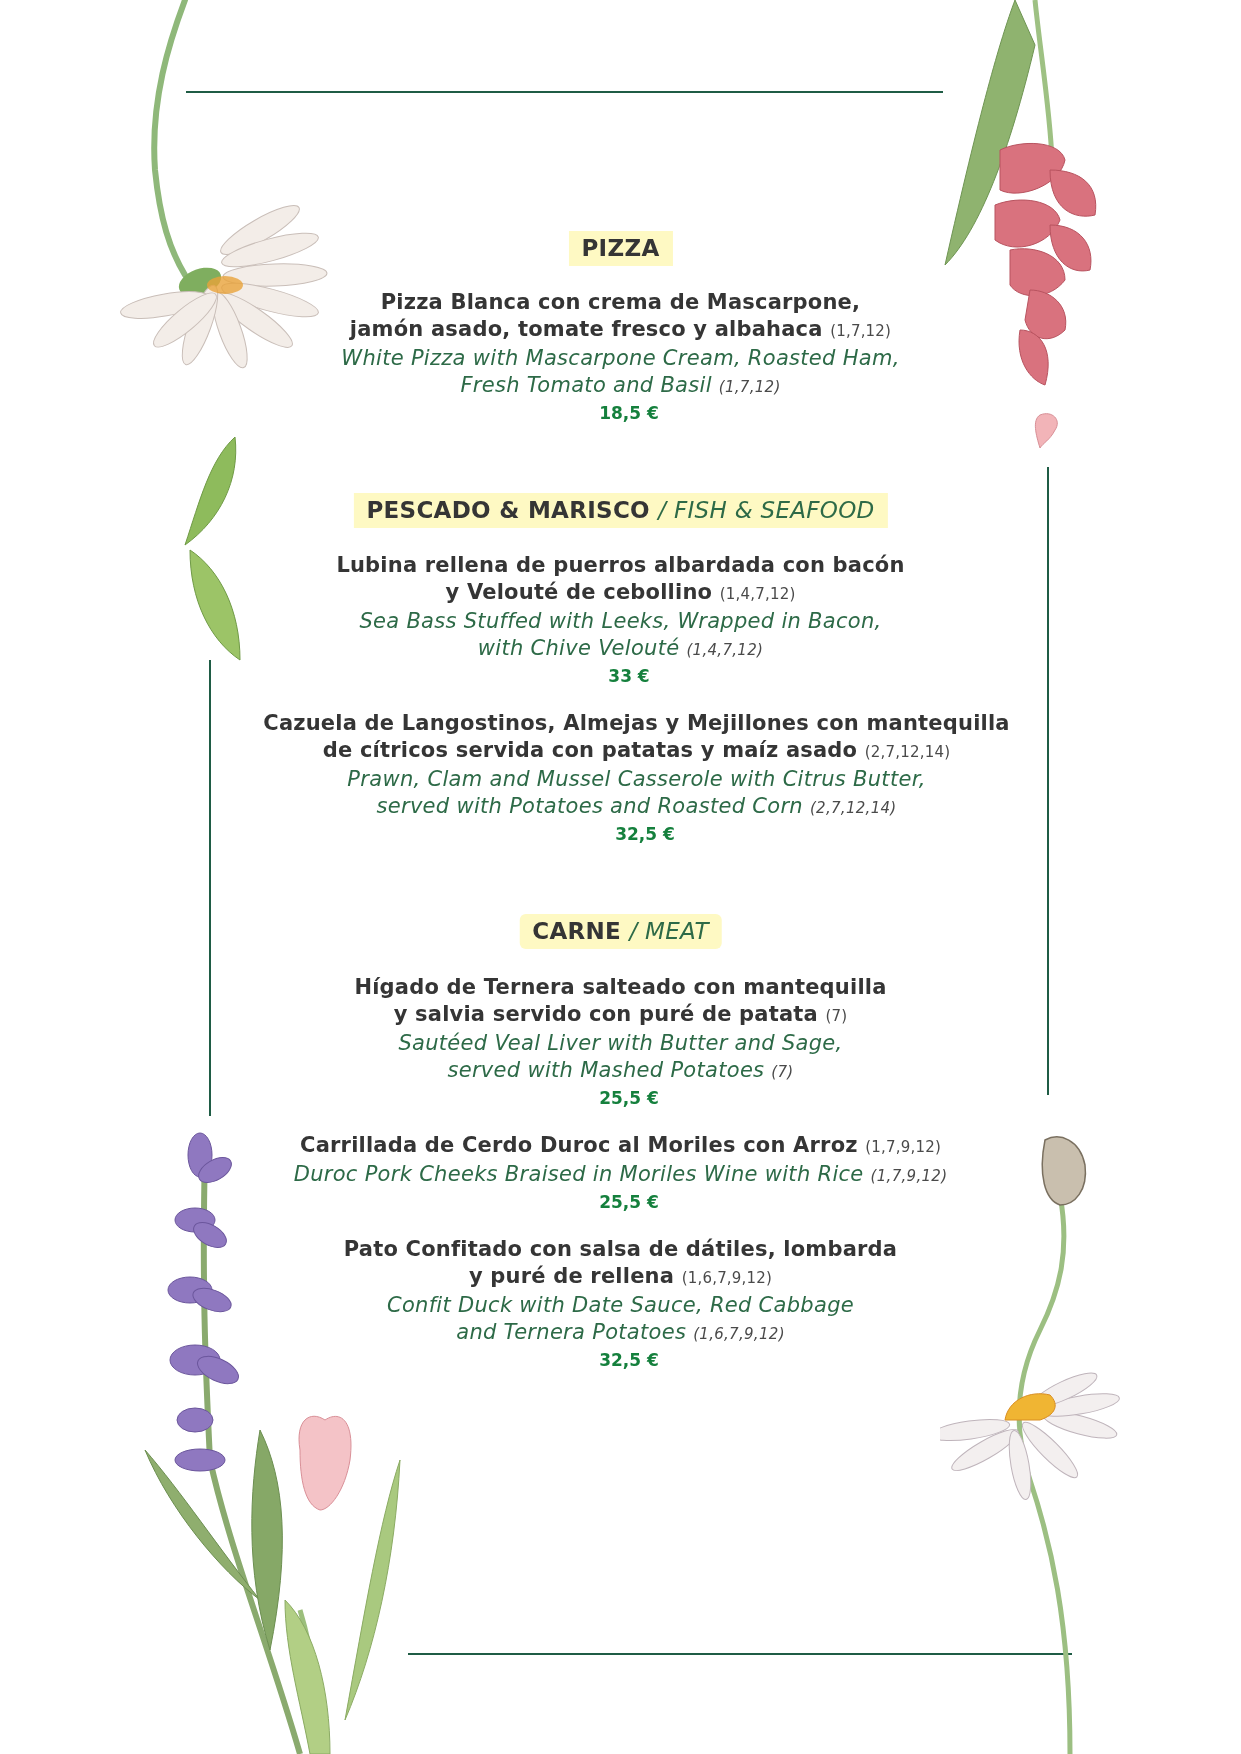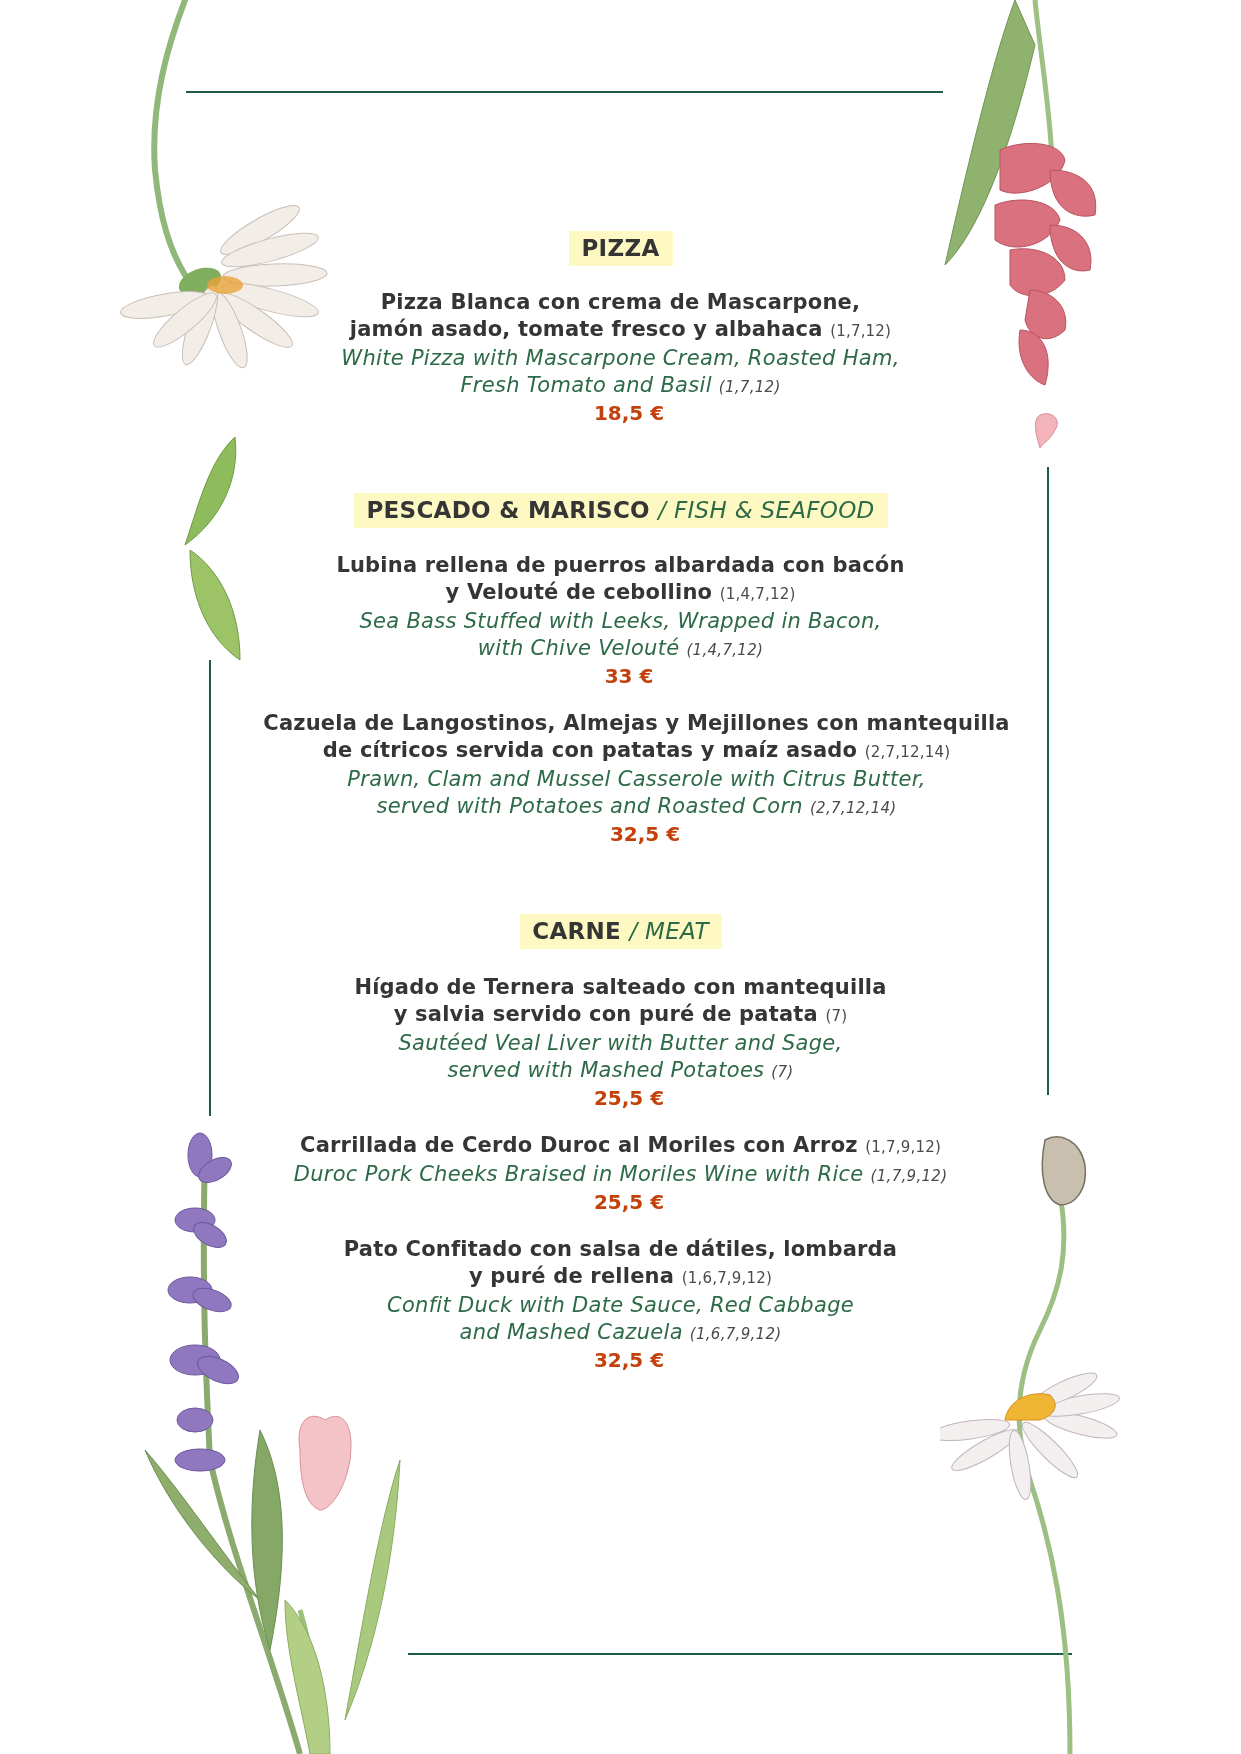--- a/index.html
+++ b/index.html
@@ -17,21 +17,21 @@
     position:absolute; left:50%; transform:translateX(-50%);
     background:#fef9c3; padding:4px 13px 5px 13px; white-space:nowrap;
     font-size:23px; font-weight:bold; color:#353535; letter-spacing:0.3px;
   }
   .section-title .en { font-weight:normal; font-style:italic; color:#2d6a47; }
 
   .dish { position:absolute; left:0; width:1241px; text-align:center; }
   .dish .es { font-size:21px; font-weight:bold; color:#353535; line-height:27px; letter-spacing:0.2px; }
   .dish .en { font-size:21px; font-style:italic; color:#2d6a47; line-height:27px; letter-spacing:0.3px; }
   .dish .al { font-size:15px; font-weight:normal; color:#4a4a4a; }
-  .dish .price { font-size:20px; font-weight:bold; color:#c2410c; line-height:24px;margin-left:17px; }
+  .dish .price { font-size:17px; font-weight:bold; color:#15803d; line-height:24px;margin-left:17px; }
 
   .deco { position:absolute; }
 </style>
 </head>
 <body>
 
 <div class="frame-line h-top"></div>
 <div class="frame-line v-left"></div>
 <div class="frame-line v-right"></div>
 <div class="frame-line h-bottom"></div>
@@ -132,37 +132,37 @@
     <div class="price">33 €</div>
   </div>
   <div class="dish" style="top:710px;padding-left:32px;">
     <div class="es"><span>Cazuela de Langostinos, Almejas y Mejillones con mantequilla</span></div>
     <div class="es"><span>de cítricos servida con patatas y maíz asado</span> <span class="al">(2,7,12,14)</span></div>
     <div class="en"><span>Prawn, Clam and Mussel Casserole with Citrus Butter,</span></div>
     <div class="en"><span>served with Potatoes and Roasted Corn</span> <span class="al">(2,7,12,14)</span></div>
     <div class="price">32,5 €</div>
   </div>
 
-  <div class="section-title" style="top:914px;">
+  <div class="section-title" style="top:914px;border-radius:6px;">
     <span>CARNE</span>
     <span class="en">/ MEAT</span>
   </div>
   <div class="dish" style="top:974px;">
     <div class="es"><span>Hígado de Ternera salteado con mantequilla</span></div>
     <div class="es"><span>y salvia servido con puré de patata</span> <span class="al">(7)</span></div>
     <div class="en"><span>Sautéed Veal Liver with Butter and Sage,</span></div>
     <div class="en"><span>served with Mashed Potatoes</span> <span class="al">(7)</span></div>
     <div class="price">25,5 €</div>
   </div>
   <div class="dish" style="top:1132px;">
     <div class="es"><span>Carrillada de Cerdo Duroc al Moriles con Arroz</span> <span class="al">(1,7,9,12)</span></div>
     <div class="en"><span>Duroc Pork Cheeks Braised in Moriles Wine with Rice</span> <span class="al">(1,7,9,12)</span></div>
     <div class="price">25,5 €</div>
   </div>
   <div class="dish" style="top:1236px;">
     <div class="es"><span>Pato Confitado con salsa de dátiles, lombarda</span></div>
     <div class="es"><span>y puré de rellena</span> <span class="al">(1,6,7,9,12)</span></div>
     <div class="en"><span>Confit Duck with Date Sauce, Red Cabbage</span></div>
-    <div class="en"><span>and Mashed Cazuela</span> <span class="al">(1,6,7,9,12)</span></div>
+    <div class="en"><span>and Ternera Potatoes</span> <span class="al">(1,6,7,9,12)</span></div>
     <div class="price">32,5 €</div>
   </div>
 
 </main>
 
 </body></html>

